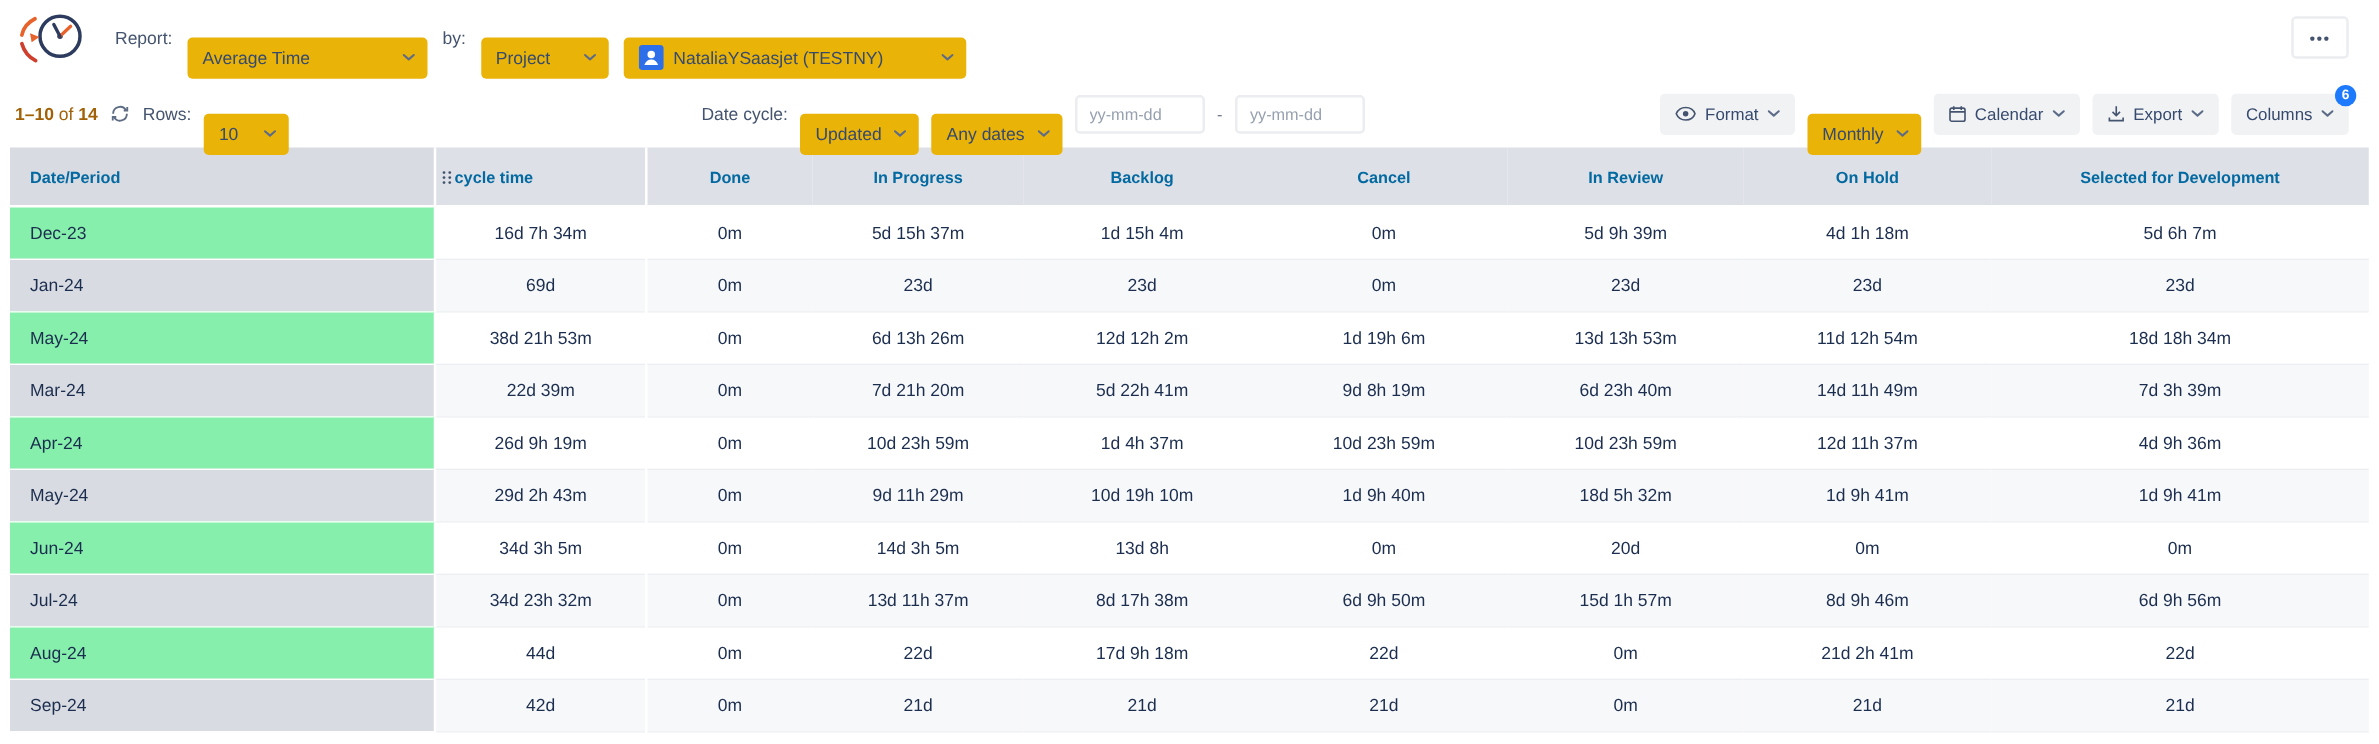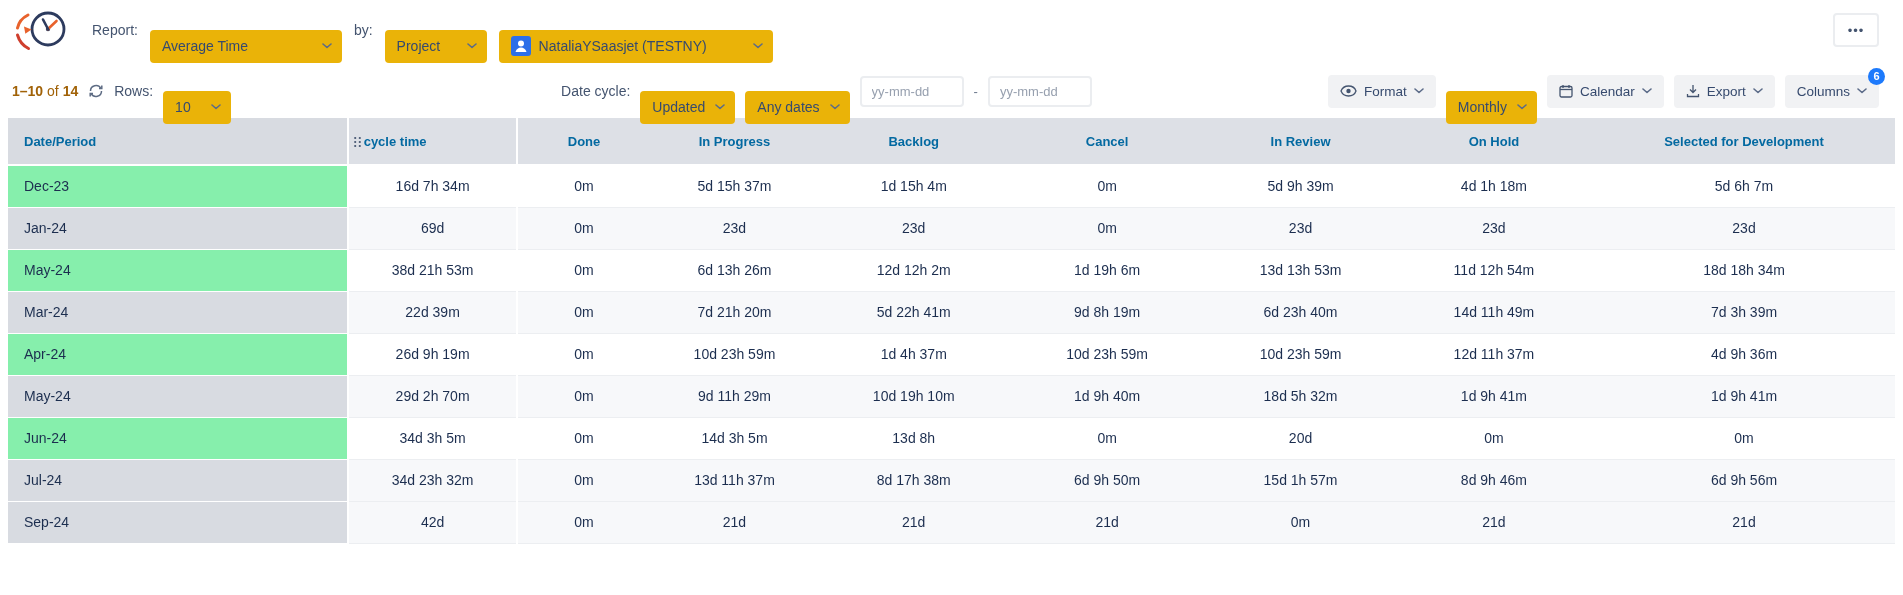--- a/index.html
+++ b/index.html
@@ -294,21 +294,21 @@
           <td class="c2">0m</td>
           <td class="c3">10d 23h 59m</td>
           <td class="c4">1d 4h 37m</td>
           <td class="c5">10d 23h 59m</td>
           <td class="c6">10d 23h 59m</td>
           <td class="c7">12d 11h 37m</td>
           <td class="c8">4d 9h 36m</td>
         </tr>
         <tr class="alt">
           <td class="c0">May-24</td>
-          <td class="c1">29d 2h 70m</td>
+          <td class="c1">29d 2h 43m</td>
           <td class="c2">0m</td>
           <td class="c3">9d 11h 29m</td>
           <td class="c4">10d 19h 10m</td>
           <td class="c5">1d 9h 40m</td>
           <td class="c6">18d 5h 32m</td>
           <td class="c7">1d 9h 41m</td>
           <td class="c8">1d 9h 41m</td>
         </tr>
         <tr class="">
           <td class="c0">Jun-24</td>
@@ -325,20 +325,31 @@
           <td class="c0">Jul-24</td>
           <td class="c1">34d 23h 32m</td>
           <td class="c2">0m</td>
           <td class="c3">13d 11h 37m</td>
           <td class="c4">8d 17h 38m</td>
           <td class="c5">6d 9h 50m</td>
           <td class="c6">15d 1h 57m</td>
           <td class="c7">8d 9h 46m</td>
           <td class="c8">6d 9h 56m</td>
         </tr>
+        <tr class="">
+          <td class="c0">Aug-24</td>
+          <td class="c1">44d</td>
+          <td class="c2">0m</td>
+          <td class="c3">22d</td>
+          <td class="c4">17d 9h 18m</td>
+          <td class="c5">22d</td>
+          <td class="c6">0m</td>
+          <td class="c7">21d 2h 41m</td>
+          <td class="c8">22d</td>
+        </tr>
         <tr class="alt">
           <td class="c0">Sep-24</td>
           <td class="c1">42d</td>
           <td class="c2">0m</td>
           <td class="c3">21d</td>
           <td class="c4">21d</td>
           <td class="c5">21d</td>
           <td class="c6">0m</td>
           <td class="c7">21d</td>
           <td class="c8">21d</td>

